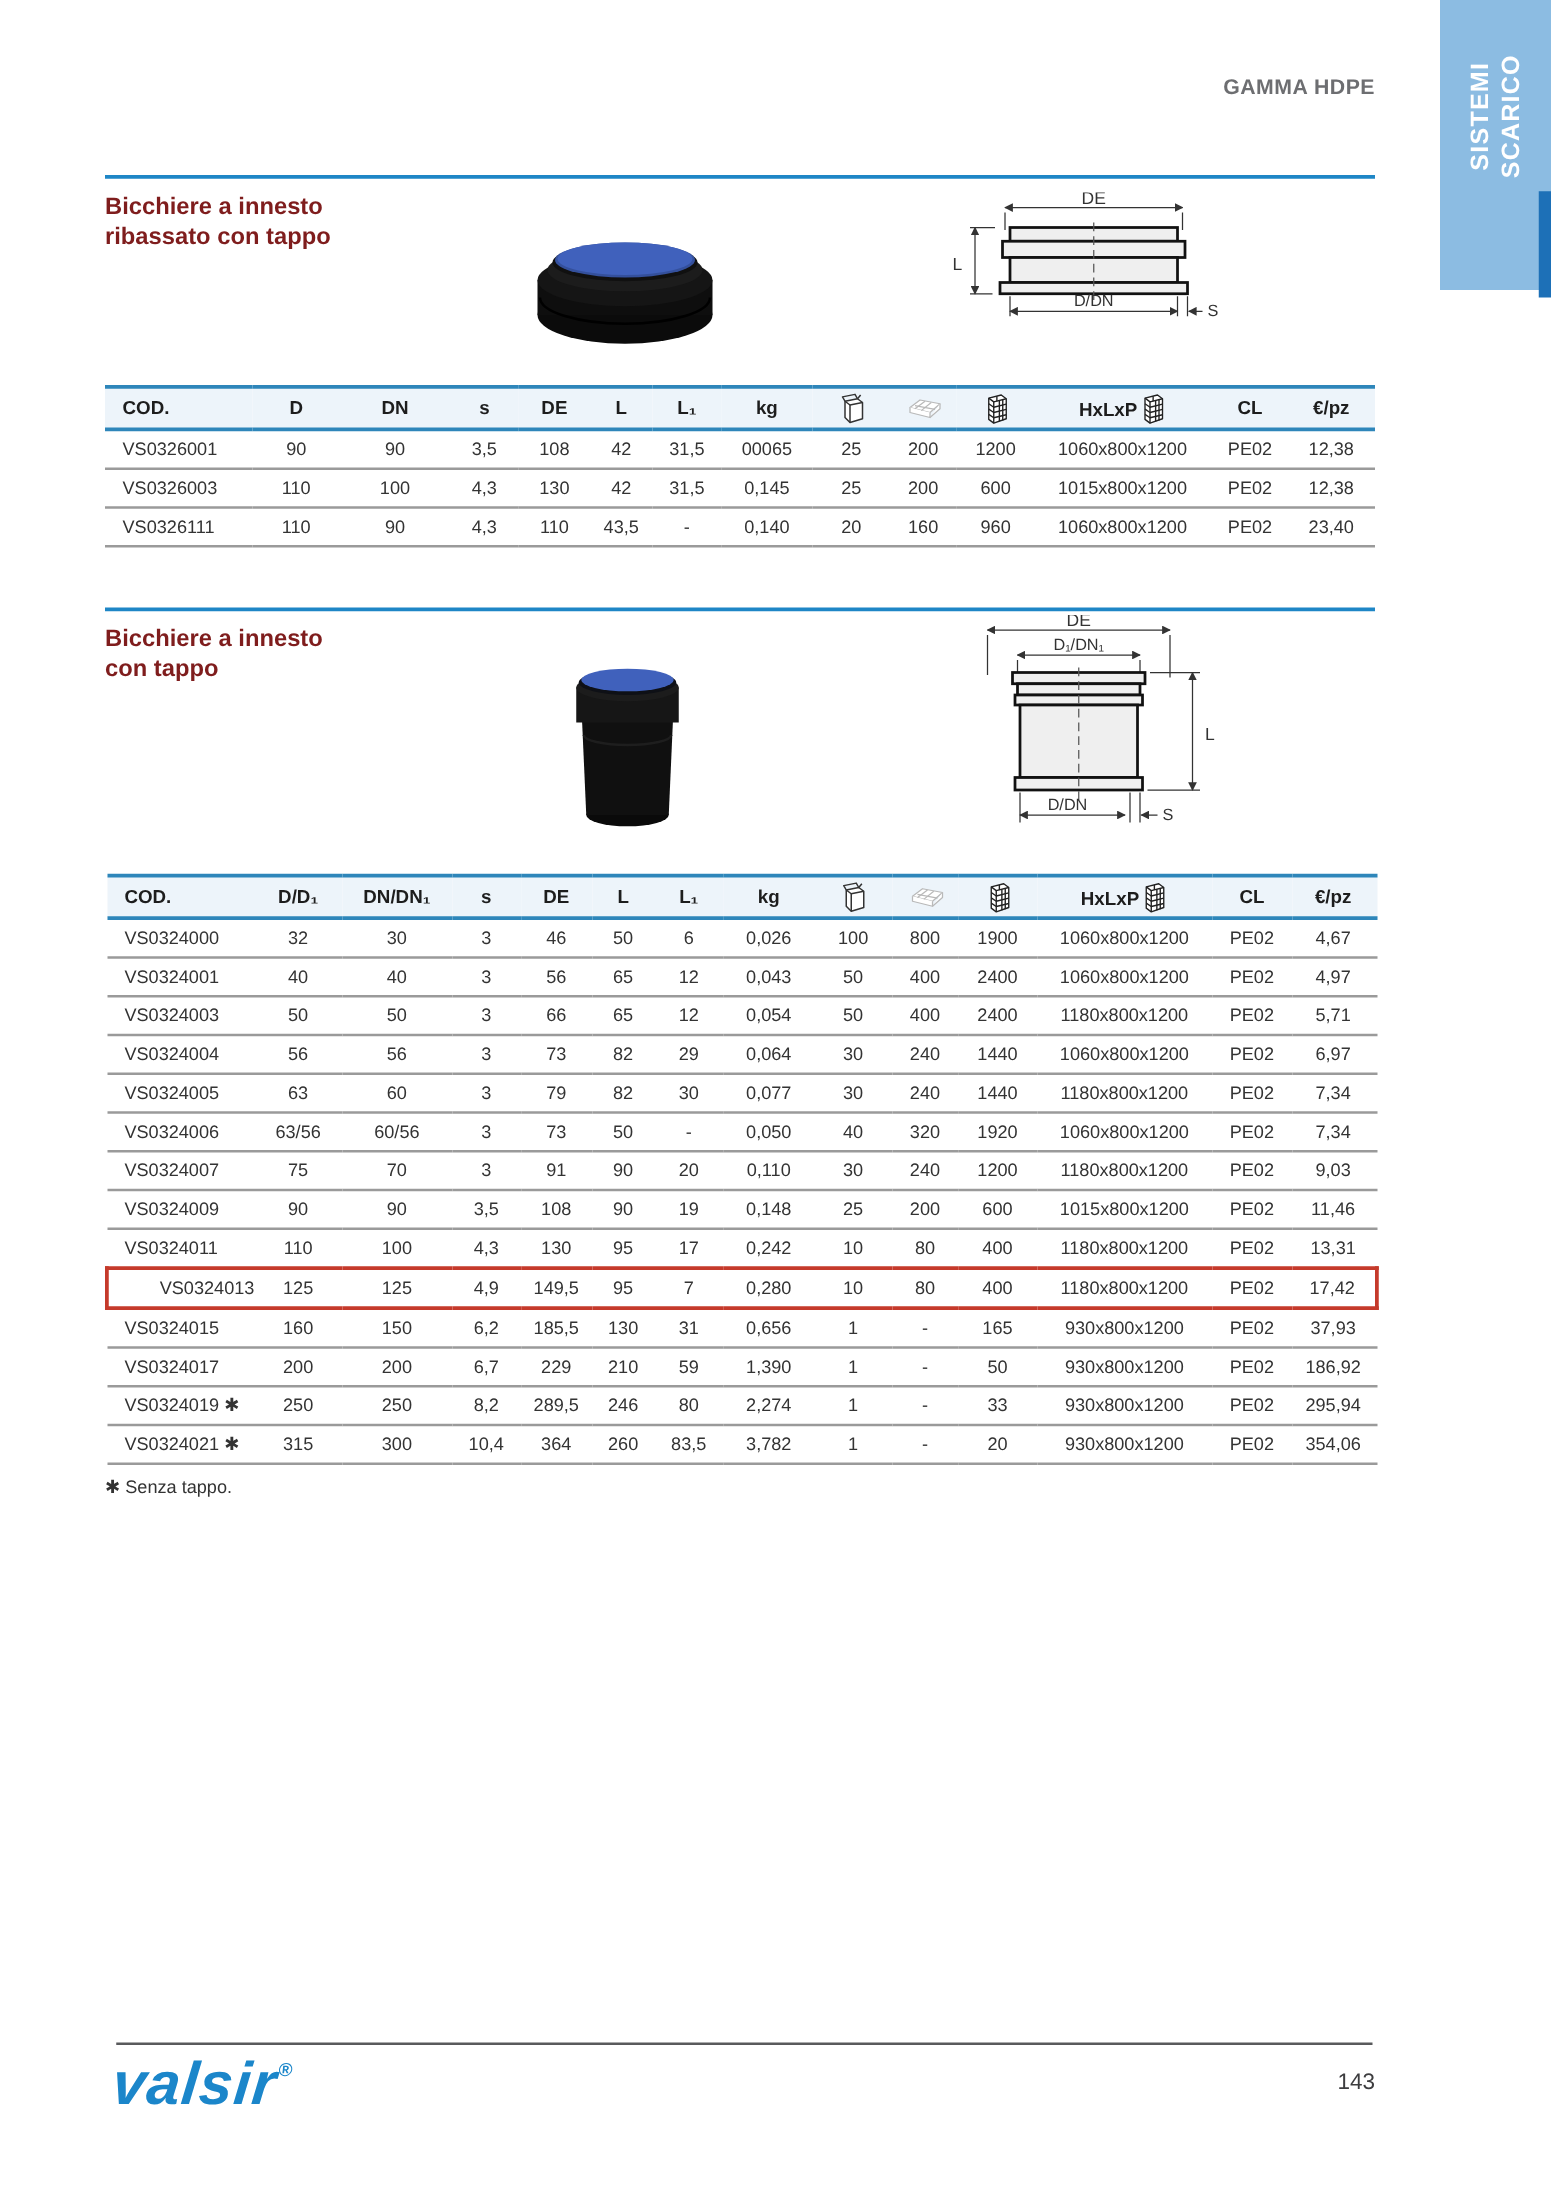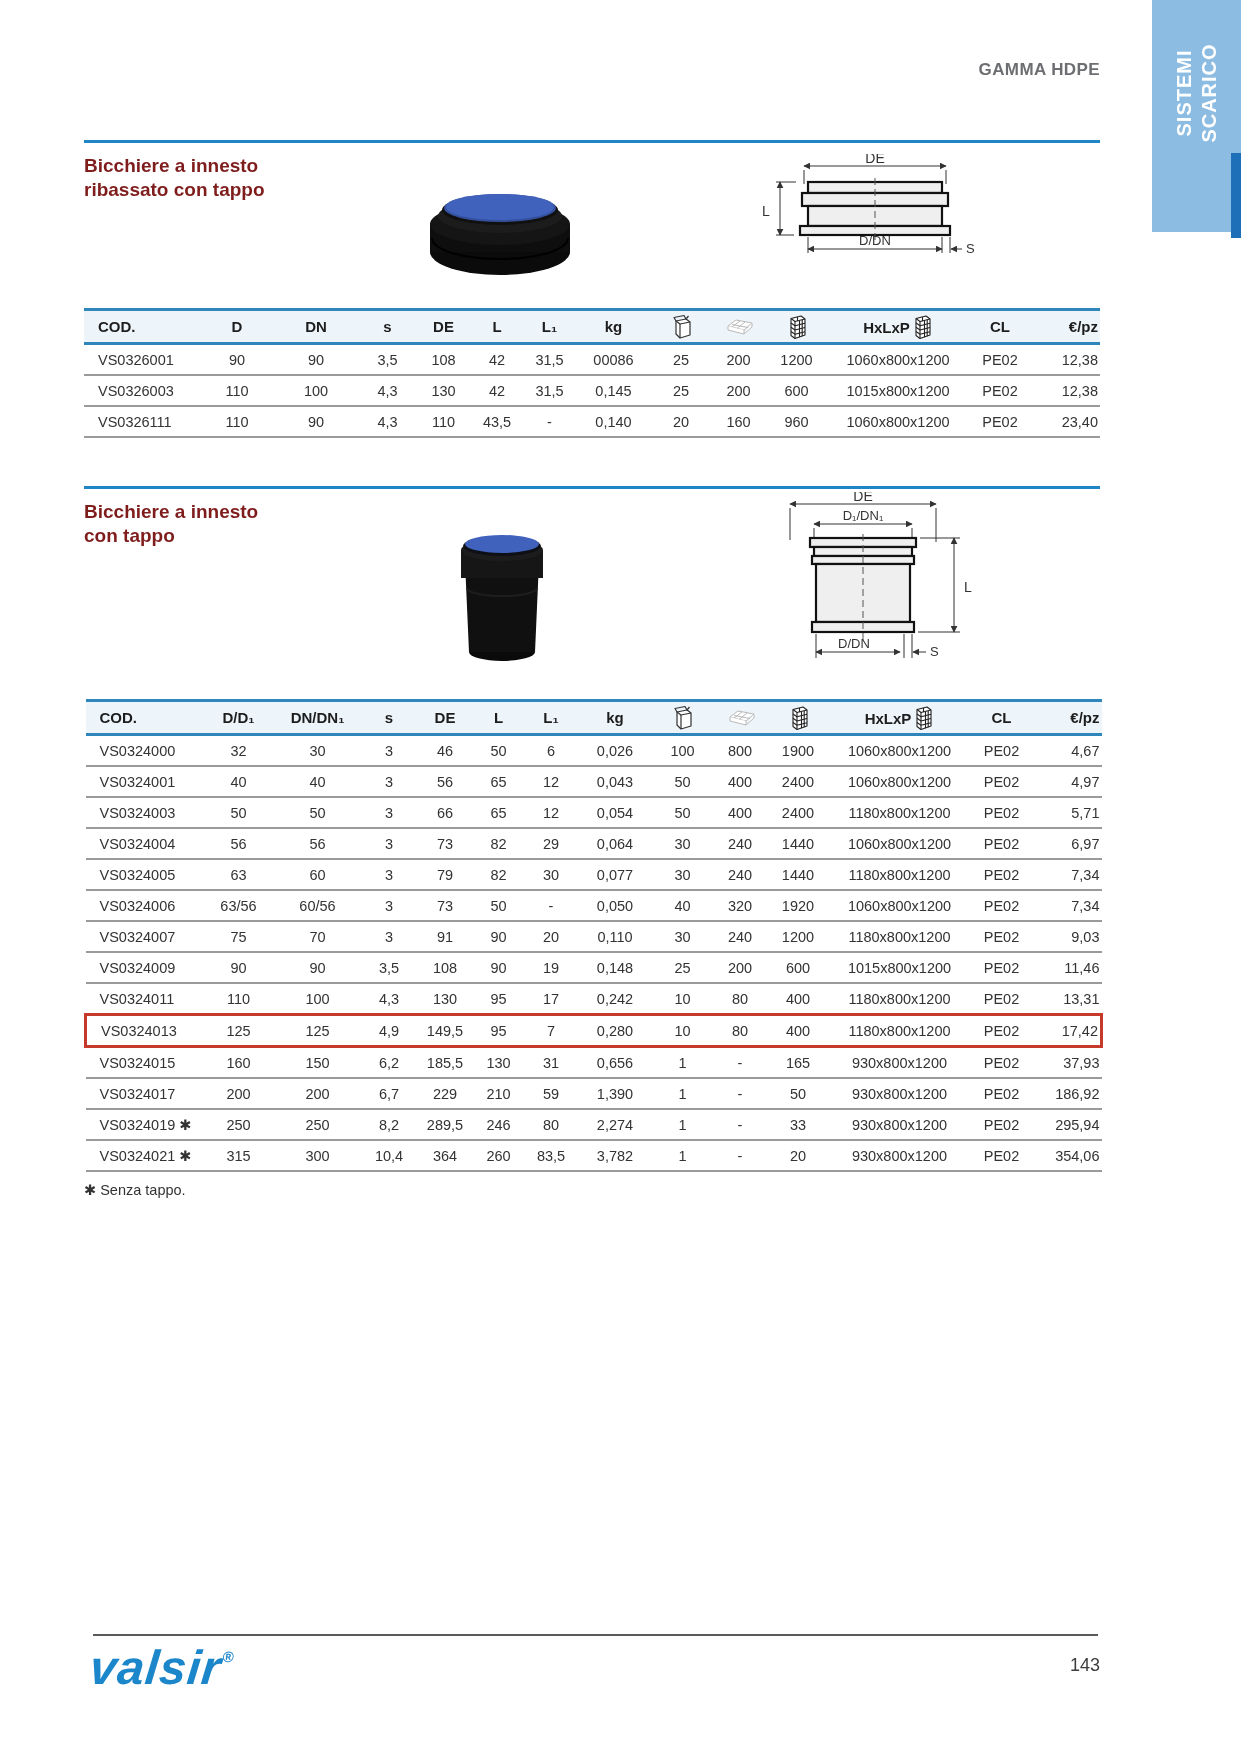--- a/index.html
+++ b/index.html
@@ -26,24 +26,24 @@
   .abs{position:absolute;}
 
   table.spec{border-collapse:collapse;table-layout:fixed;width:1016px;}
   table.spec th{background:var(--header-bg);border-top:3px solid var(--table-border);
       border-bottom:3px solid var(--table-border);font-weight:bold;font-size:15px;height:31px;
       text-align:center;padding:0;color:#1d1d1d;}
   table.spec td{height:29px;text-align:center;font-size:14.5px;padding:0;color:#333;}
   table.spec tbody tr + tr td{border-top:2px solid var(--separator);}
   table.spec tbody tr:last-child td{border-bottom:2px solid var(--separator);}
   table.spec th:first-child,table.spec td:first-child{text-align:left;padding-left:14px;}
-  table.spec th:last-child,table.spec td:last-child{text-align:right;padding-right:2px;}
+  table.spec th:last-child,table.spec td:last-child{text-align:center;padding-right:2px;}
   table.spec th .thicon{vertical-align:-7px;margin-left:3px;}
   tr.hl td{border-top:3px solid var(--highlight-red)!important;border-bottom:3px solid var(--highlight-red)!important;}
-  tr.hl td:first-child{border-left:3px solid var(--highlight-red);}
+  tr.hl td:first-child{border-left:3px solid var(--highlight-red);text-align:right;}
   tr.hl td:last-child{border-right:3px solid var(--highlight-red);}
 
   .footnote{position:absolute;left:84px;top:1182px;font-size:14.5px;color:#333;}
 
   .footer-line{position:absolute;left:93px;top:1634px;width:1005px;height:2px;background:#595a5c;}
   .logo{position:absolute;left:90px;top:1640px;color:var(--logo-blue);
         font-style:italic;font-weight:bold;font-size:48px;letter-spacing:1px;transform:skewX(-6deg);}
   .logo .reg{font-size:15px;vertical-align:22px;letter-spacing:0;}
   .page-num{position:absolute;left:84px;top:1655px;width:1016px;text-align:right;font-size:18px;color:#3d3d3f;}
 
@@ -200,21 +200,21 @@
         </thead>
         <tbody>
           <tr>
             <td>VS0326001</td>
             <td>90</td>
             <td>90</td>
             <td>3,5</td>
             <td>108</td>
             <td>42</td>
             <td>31,5</td>
-            <td>00086</td>
+            <td>00065</td>
             <td>25</td>
             <td>200</td>
             <td>1200</td>
             <td>1060x800x1200</td>
             <td>PE02</td>
             <td>12,38</td>
           </tr>
           <tr>
             <td>VS0326003</td>
             <td>110</td>

